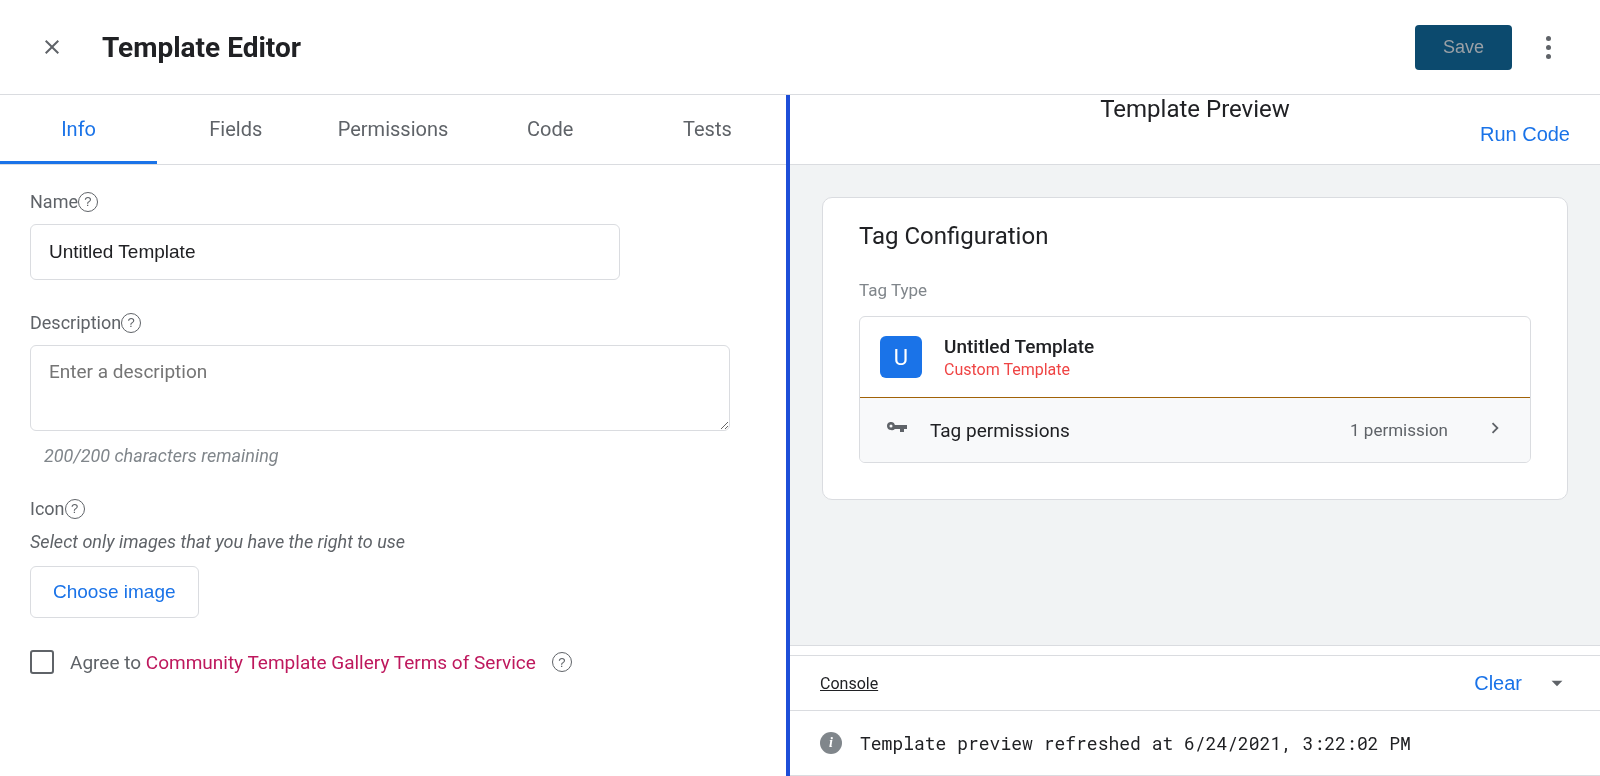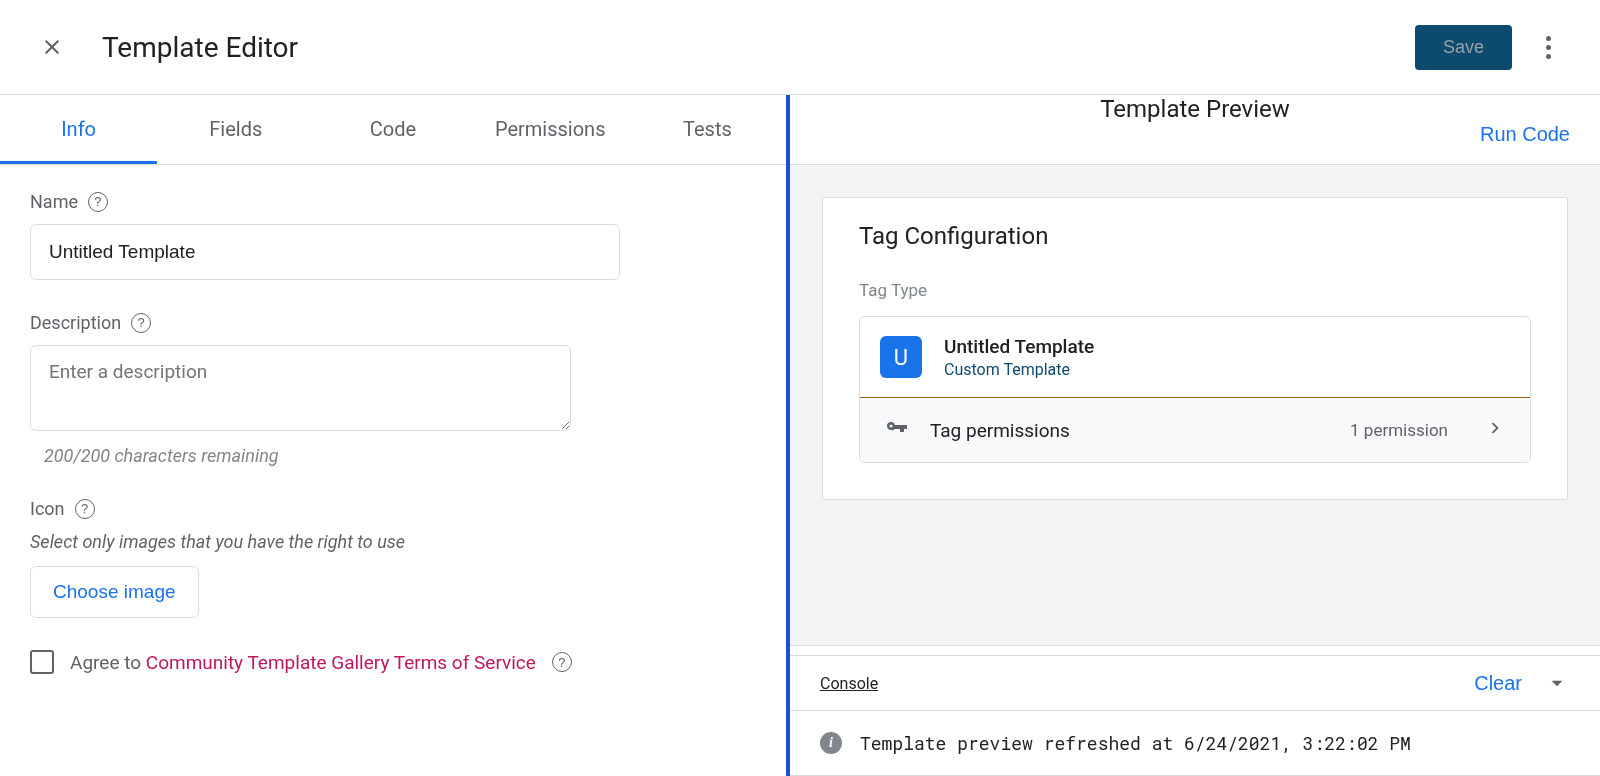--- a/index.html
+++ b/index.html
@@ -23,21 +23,21 @@
   .close-btn {
     width: 44px; height: 44px;
     border: none; background: none;
     display: flex; align-items: center; justify-content: center;
     cursor: pointer;
     border-radius: 50%;
   }
   .close-btn svg { width: 24px; height: 24px; }
   .header-title {
     font-size: 28px;
-    font-weight: 400;
+    font-weight: 700;
     margin-left: 28px;
     color: #202124;
   }
   .header-spacer { flex: 1; }
   .save-btn {
     background: #0c4a6e;
     color: #9aa0a6;
     border: none;
     border-radius: 4px;
     padding: 12px 28px;
@@ -91,21 +91,20 @@
     border-bottom-color: #1a73e8;
   }
 
   
   .form-area {
     padding: 26px 30px;
   }
   .form-label {
     display: flex;
     align-items: center;
-    gap: 10px;
     font-size: 18px;
     color: #5f6368;
     margin-bottom: 12px;
   }
   .help-icon {
     width: 20px; height: 20px;
     border: 1.6px solid #5f6368;
     border-radius: 50%;
     display: inline-flex;
     align-items: center; justify-content: center;
@@ -115,21 +114,21 @@
   }
   .input-text {
     width: 590px;
     border: 1px solid #dadce0;
     border-radius: 6px;
     padding: 16px 18px;
     font-size: 19px;
     color: #202124;
   }
   .textarea {
-    width: 541px;
+    width: 700px;
     height: 86px;
     border: 1px solid #dadce0;
     border-radius: 6px;
     padding: 14px 18px;
     font-size: 19px;
     color: #5f6368;
     resize: both;
     font-family: inherit;
   }
   .char-remaining {
@@ -194,21 +193,21 @@
 
   .preview-body {
     flex: 1;
     background: #f1f3f4;
     padding: 32px;
     overflow: auto;
   }
   .card {
     background: #fff;
     border: 1px solid #dadce0;
-    border-radius: 2px;
+    border-radius: 10px;
     padding: 24px 36px 36px;
   }
   .card-title {
     font-size: 24px;
     margin-bottom: 30px;
   }
   .tag-type-label {
     font-size: 17px;
     color: #80868b;
     margin-bottom: 16px;
@@ -225,21 +224,21 @@
   }
   .tag-avatar {
     width: 42px; height: 42px;
     background: #1a73e8;
     border-radius: 6px;
     color: #fff;
     font-size: 22px;
     display: flex; align-items: center; justify-content: center;
   }
   .tag-name { font-size: 19px; font-weight: 500; color: #202124; }
-  .tag-sub { font-size: 16px; color: #0c4a6e; margin-top: 2px; }
+  .tag-sub { font-size: 16px; color: #ef4444; margin-top: 2px; }
   .tag-row2 {
     display: flex; align-items: center;
     padding: 18px 24px;
     gap: 22px;
     border-top: 1px solid #a16207;
     background: #f8f9fa;
     cursor: pointer;
   }
   .key-icon svg { width: 24px; height: 24px; fill: #5f6368; }
   .perm-label { font-size: 19px; color: #202124; flex: 1; }
@@ -313,22 +312,22 @@
       </span>
   </button>
 </div>
 
 <div class="main">
 
   <div class="left-pane">
     <div class="tabs">
       <div class="tab active">Info</div>
       <div class="tab">Fields</div>
+      <div class="tab">Permissions</div>
       <div class="tab">Code</div>
-      <div class="tab">Permissions</div>
       <div class="tab">Tests</div>
     </div>
 
     <div class="form-area">
 
       <div class="section">
         <div class="form-label">
           <span>Name</span>
           <span class="help-icon">?</span>
         </div>

